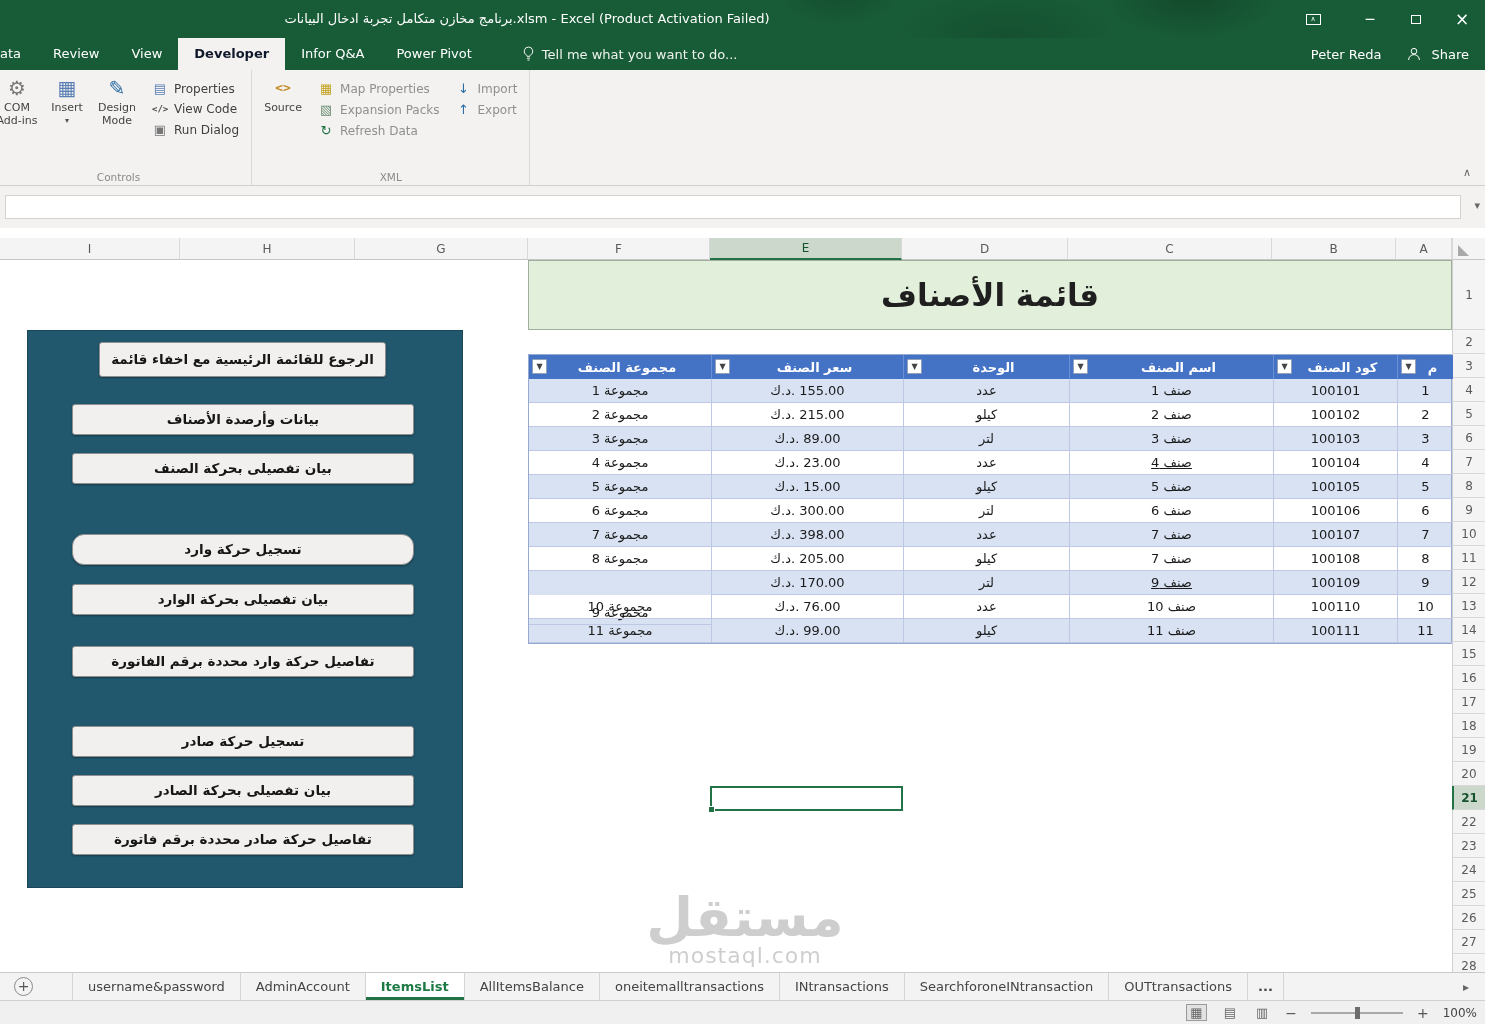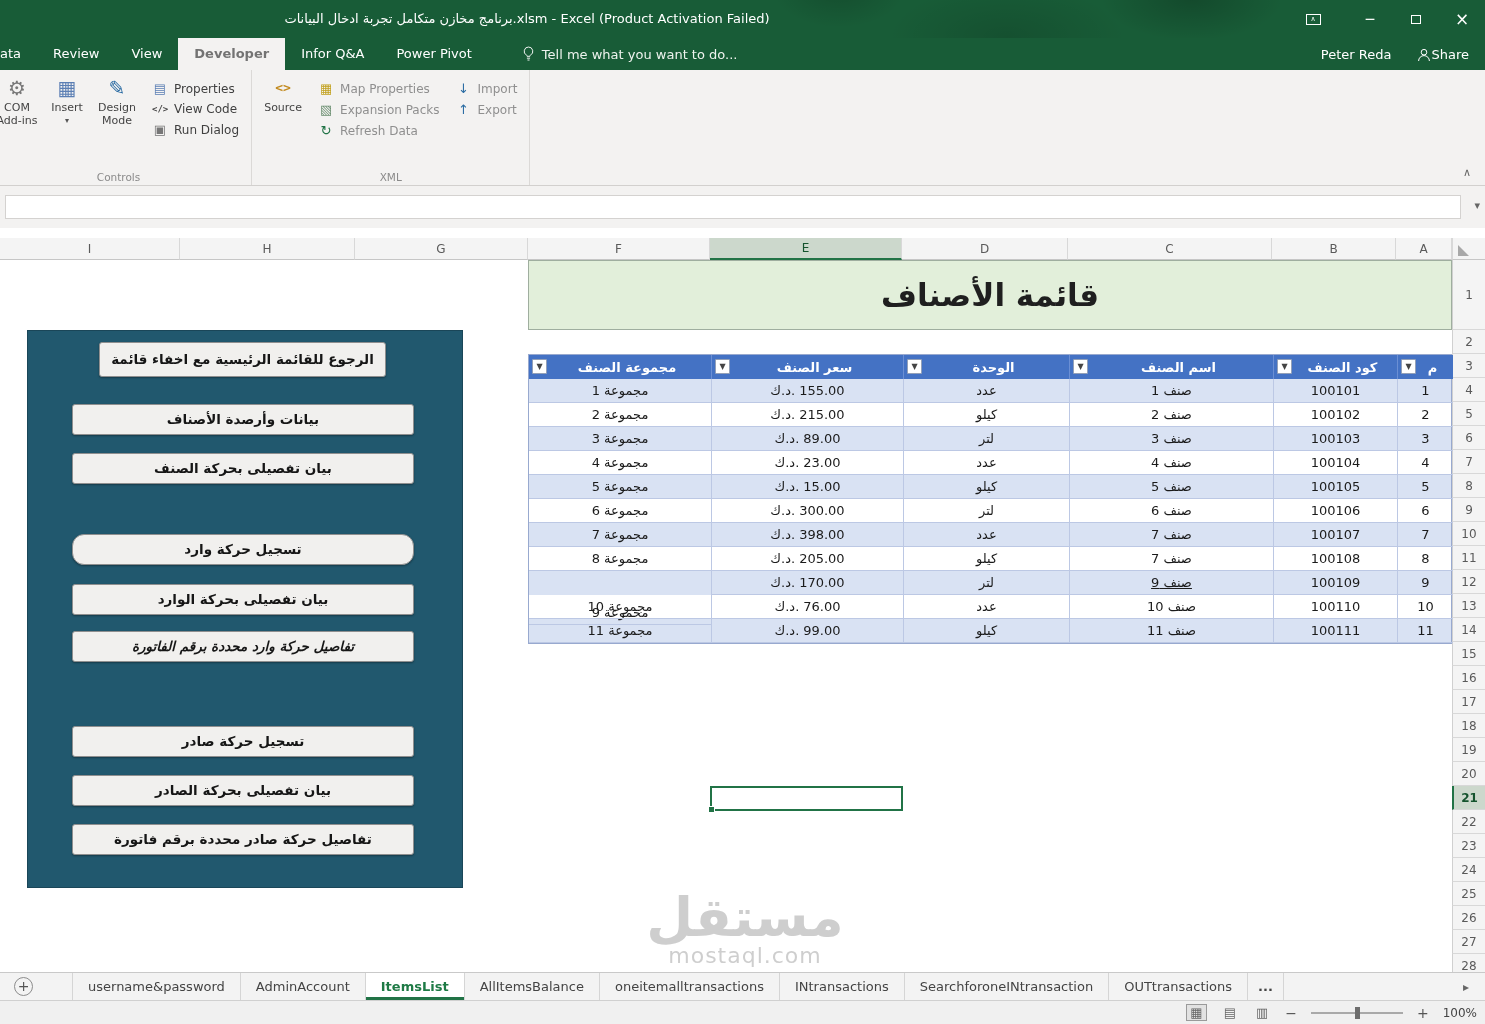--- a/index.html
+++ b/index.html
@@ -24,24 +24,24 @@
          justify-content:center; font-size:7px; line-height:1; color:#fff; }
   .maxbox { width:10px; height:9px; border:1px solid #fff; display:block; }
   .tb-close { font-size:17px; }
 
   
   .tabrow { position:absolute; left:0; top:38px; width:100%; height:32px; background:#185c37;
             display:flex; align-items:stretch; color:#fff; font-size:13px; }
   .rtabs { display:flex; }
   .rtab { padding:0 16px; line-height:32px; white-space:nowrap; }
   .rtab.clipped { margin-left:-26px; }
-  .rtab.active { background:#f3f2f1; color:#737373; font-weight:bold; }
+  .rtab.active { background:#f3f2f1; color:#0f172a; font-weight:bold; }
   .tellme { display:flex; align-items:center; gap:7px; margin-left:34px; color:#eef3ee; white-space:nowrap; }
   .tr-right { margin-left:auto; display:flex; align-items:center; gap:26px; padding-right:16px; }
-  .share { display:flex; align-items:flex-end; gap:0; }
+  .share { display:flex; align-items:flex-start; gap:10px; }
 
   
   .ribbon { position:absolute; left:0; top:70px; width:100%; height:116px; background:#f3f2f1;
             border-bottom:1px solid #d2d0ce; display:flex; }
   .rgroup { position:relative; height:100%; display:flex; align-items:flex-start;
             padding:3px 6px 17px 6px; border-right:1px solid #dbd9d7; }
   .g-controls { margin-left:-14px; }
   .glabel { position:absolute; left:0; right:0; bottom:2px; text-align:center; font-size:10.5px; color:#8a8a8a; }
   .bigbtn { width:50px; display:flex; flex-direction:column; align-items:center; gap:3px;
             padding-top:4px; font-size:11px; color:#444; }
@@ -374,21 +374,21 @@
             <div class="td" style="width: 124px;">100103</div>
             <div class="td" style="width: 56px;">3</div>
           </div>
           <div class="trow">
             <div class="td ar" style="width: 182px;">مجموعة 4</div>
             <div class="td price" style="width: 192px;">
               <div class="cur">د.ك.</div>
               <div class="amt">23.00</div>
             </div>
             <div class="td ar" style="width: 166px;">عدد</div>
-            <div class="td ar" style="width: 204px;">صنف 4</div>
+            <div class="td ar" style="width: 204px; text-decoration: underline;">صنف 4</div>
             <div class="td" style="width: 124px;">100104</div>
             <div class="td" style="width: 56px;">4</div>
           </div>
           <div class="trow band">
             <div class="td ar" style="width: 182px;">مجموعة 5</div>
             <div class="td price" style="width: 192px;">
               <div class="cur">د.ك.</div>
               <div class="amt">15.00</div>
             </div>
             <div class="td ar" style="width: 166px;">كيلو</div>
@@ -464,21 +464,21 @@
           </div>
         </div>
     </div>
 
     <div class="panel" id="panel">
         <div class="pbtn" style="top: 11px; left: 71px; width: 287px; height: 35px;">الرجوع للقائمة الرئيسية مع اخفاء قائمة</div>
         <div class="pbtn" style="top: 73px;">بيانات وأرصدة الأصناف</div>
         <div class="pbtn" style="top: 122px;">بيان تفصيلى بحركة الصنف</div>
         <div class="pbtn" style="top: 203px; border-radius: 12px;">تسجيل حركة وارد</div>
         <div class="pbtn" style="top: 253px;">بيان تفصيلى بحركة الوارد</div>
-        <div class="pbtn" style="top: 300px; font-style: italic;">تفاصيل حركة وارد محددة برقم الفاتورة</div>
+        <div class="pbtn" style="top: 315px;">تفاصيل حركة وارد محددة برقم الفاتورة</div>
         <div class="pbtn" style="top: 395px;">تسجيل حركة صادر</div>
         <div class="pbtn" style="top: 444px;">بيان تفصيلى بحركة الصادر</div>
         <div class="pbtn" style="top: 493px;">تفاصيل حركة صادر محددة برقم فاتورة</div>
       </div>
 
     <div class="selcell">
       <span class="fillhandle"></span>
     </div>
   </div>
 

